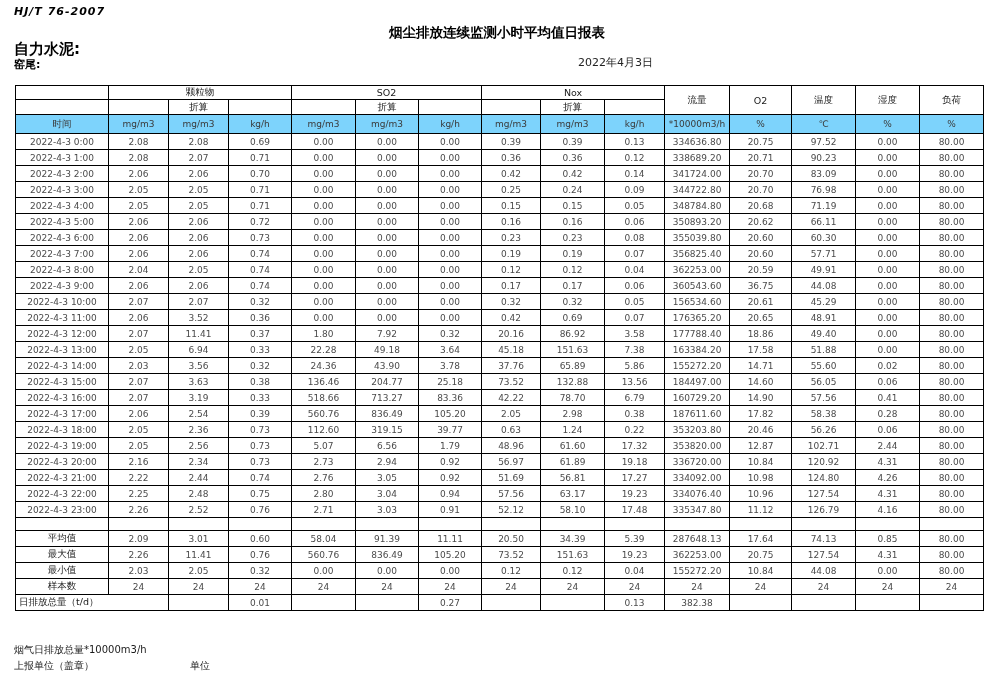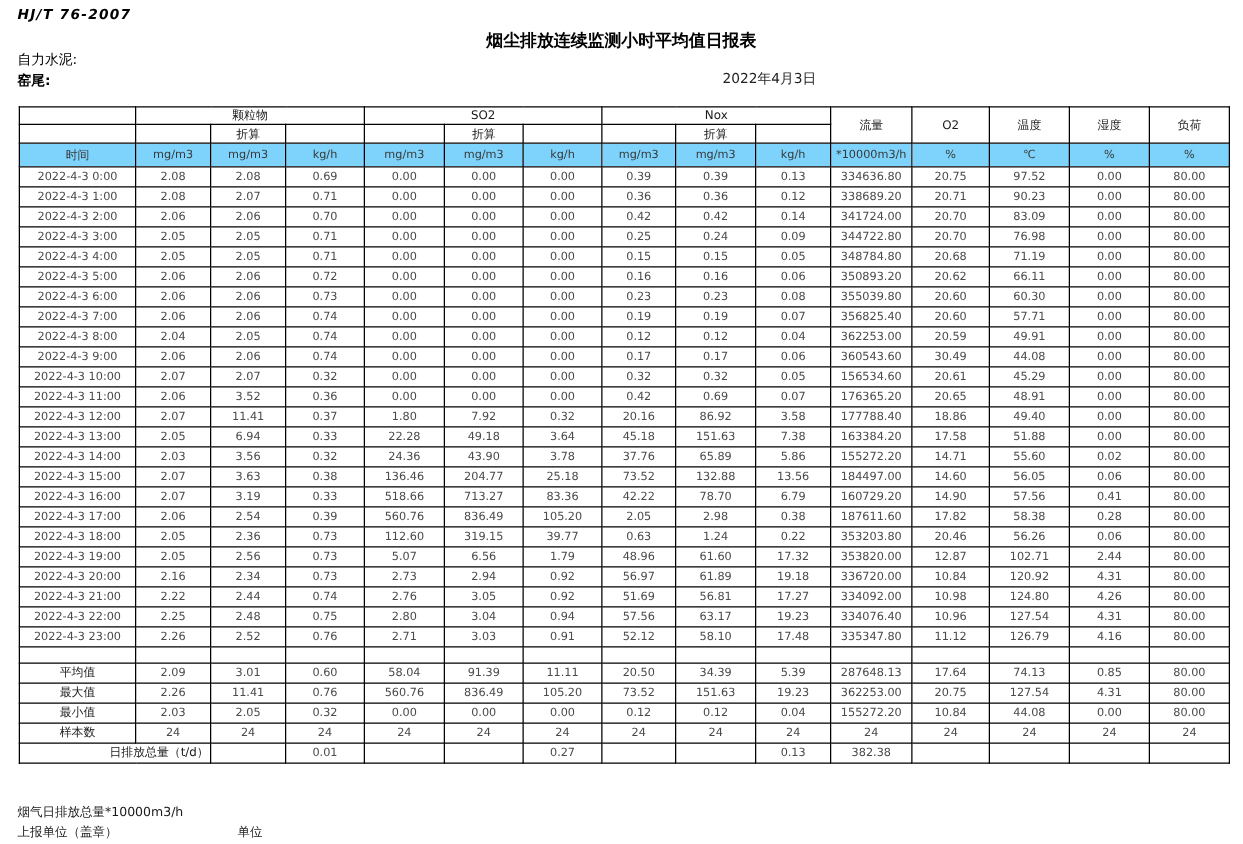--- a/index.html
+++ b/index.html
@@ -15,21 +15,21 @@
   .hj-standard {
     position: absolute; top: 5px; left: 14px;
     font-weight: bold; font-size: 11px; letter-spacing: 1px; font-style: italic;
   }
   .report-title {
     position: absolute; top: 24px; left: 0; width: 994px;
     text-align: center; font-weight: bold; font-size: 13.5px;
   }
   .company-label {
     position: absolute; top: 40px; left: 14px;
-    font-weight: normal; font-size: 11px; text-align: center;
+    font-weight: bold; font-size: 15px; text-align: center;
   }
   .location-label {
     position: absolute; top: 57px; left: 14px;
     font-weight: bold; font-size: 11px;
   }
   .report-date {
     position: absolute; top: 55px; left: 578px;
     font-size: 11px; color: #222;
   }
   table.report {
@@ -44,21 +44,21 @@
     padding: 0 1px; height: 16px;
     overflow: hidden; white-space: nowrap;
     color: #4a4a4a;
   }
   table.report th { color: #1a1a1a; font-size: 9.5px; }
   table.report td.cn { color: #1a1a1a; font-size: 9.5px; }
   table.report tr.units td { background: #7dd3fc; color: #3a3a3a; height: 19px; }
   table.report tr.hdr1 th, table.report tr.hdr1 td { height: 14px; }
   table.report tr.hdr2 td { height: 15px; }
   table.report tr.blank td { height: 13px; }
-  table.report td.left { text-align: right; padding-left: 3px; }
+  table.report td.left { text-align: left; padding-left: 3px; }
   .footer-note1 { position: absolute; top: 643px; left: 14px; font-size: 10px; color: #1a1a1a; text-align: right; }
   .footer-note2 { position: absolute; top: 659px; left: 14px; font-size: 10px; color: #1a1a1a; text-align: center; }
   .footer-note3 { position: absolute; top: 659px; left: 190px; font-size: 10px; color: #1a1a1a; }
 </style>
 </head>
 <body>
 
 <div class="hj-standard">HJ/T  76-2007</div>
 <div class="report-title">烟尘排放连续监测小时平均值日报表</div>
 <div class="company-label">自力水泥:</div>
@@ -284,21 +284,21 @@
         <td>2.06</td>
         <td>2.06</td>
         <td>0.74</td>
         <td>0.00</td>
         <td>0.00</td>
         <td>0.00</td>
         <td>0.17</td>
         <td>0.17</td>
         <td>0.06</td>
         <td>360543.60</td>
-        <td>30.49</td>
+        <td>36.75</td>
         <td>44.08</td>
         <td>0.00</td>
         <td>80.00</td>
       </tr>
       <tr>
         <td>2022-4-3 10:00</td>
         <td>2.07</td>
         <td>2.07</td>
         <td>0.32</td>
         <td>0.00</td>

